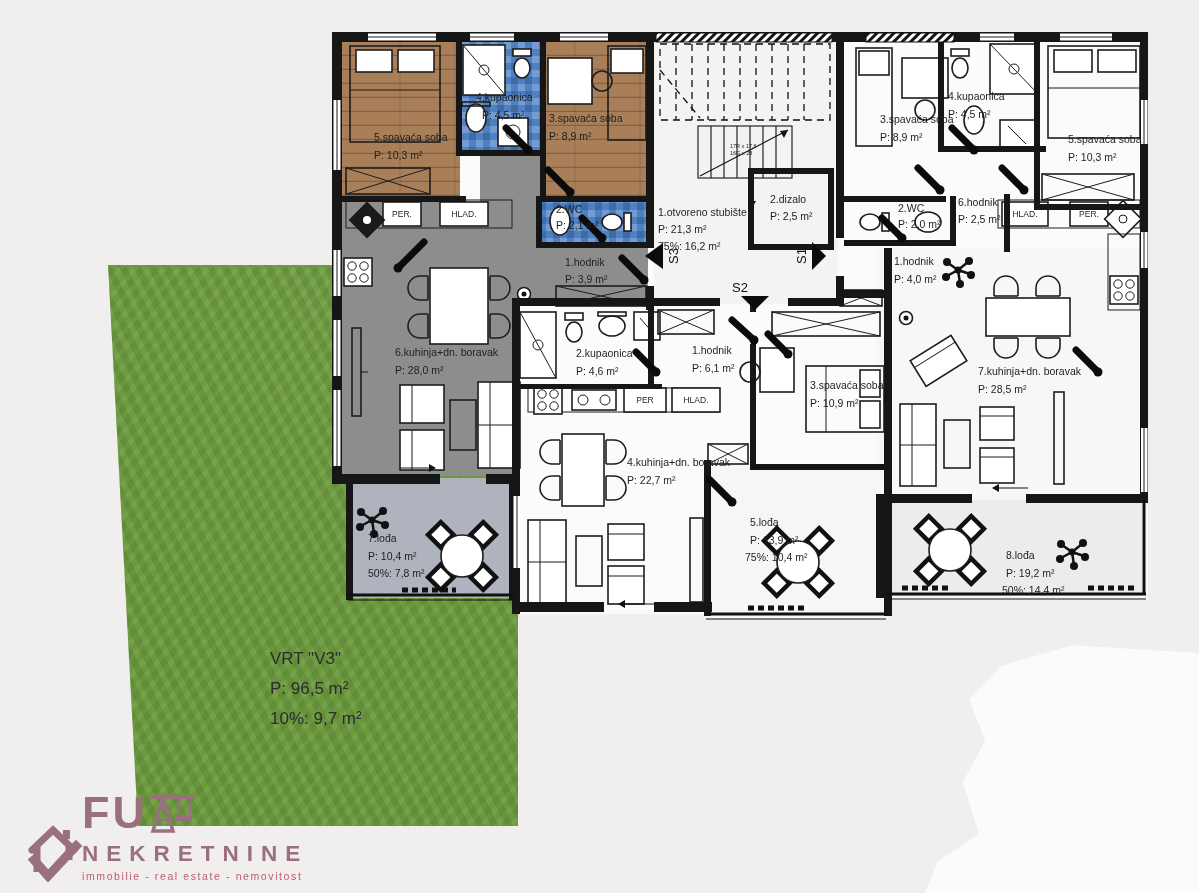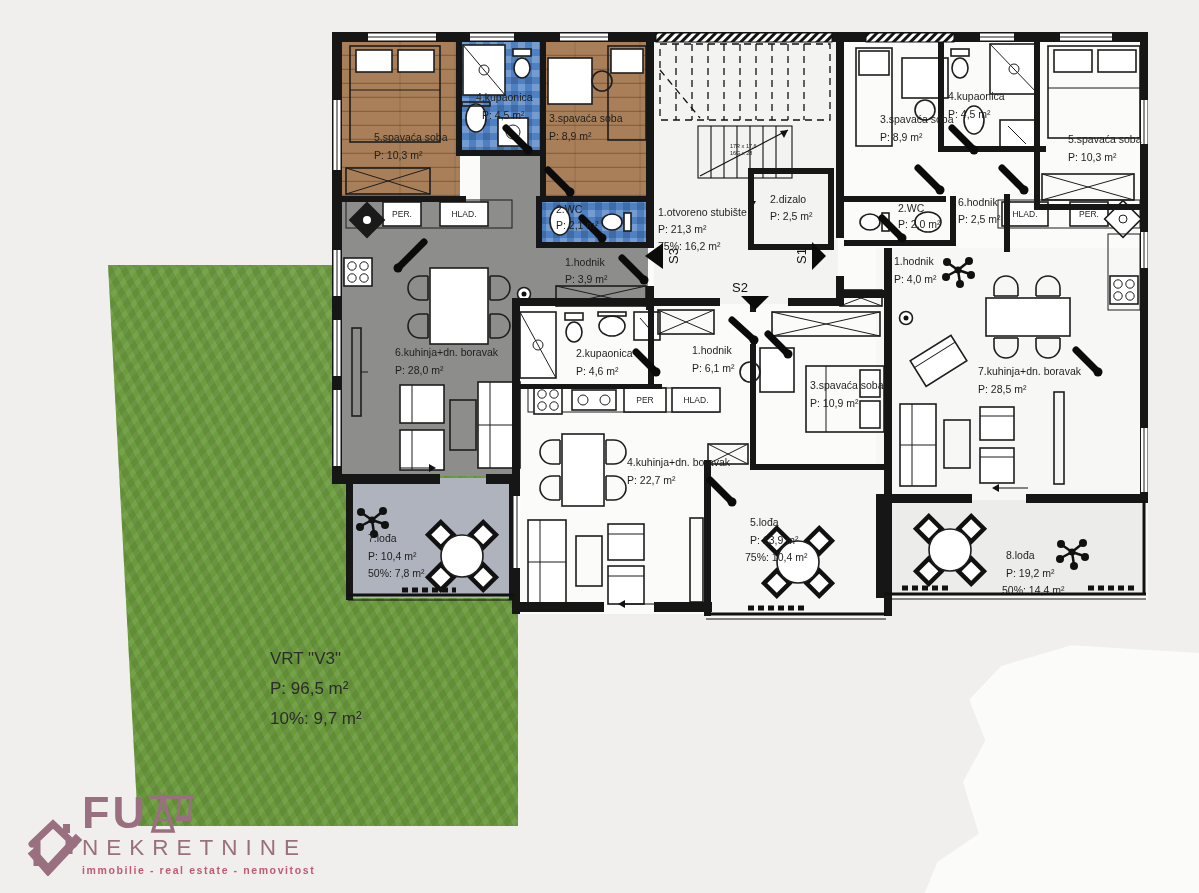--- a/index.html
+++ b/index.html
@@ -31,22 +31,22 @@
   .lbl{font-family:"Liberation Sans",sans-serif;font-size:10.5px;fill:#1e1e1e}
   .bx{font-family:"Liberation Sans",sans-serif;font-size:8.5px;fill:#1e1e1e;text-anchor:middle}
   .tiny{font-family:"Liberation Sans",sans-serif;font-size:5.5px;fill:#1e1e1e}
   .slab{font-family:"Liberation Sans",sans-serif;font-size:13px;fill:#111;text-anchor:middle}
   .gard{font-family:"Liberation Sans",sans-serif;font-size:17px;fill:#2c2c2c}
   .logo{position:absolute;left:24px;top:790px;display:flex;align-items:flex-end}
   .logo-house{margin-top:14px}
   .brand-row{display:flex;align-items:flex-start;font-size:45px;font-weight:700;
      letter-spacing:3px;color:var(--brand);line-height:1}
   .brand-row svg{margin:2px 1px 0 1px}
-  .brand-sub{font-size:22.5px;font-weight:400;letter-spacing:8px;color:var(--brand);margin-top:0}
-  .brand-tag{font-size:10.5px;font-weight:700;letter-spacing:1.6px;color:var(--brandpink);margin-top:3px}
+  .brand-sub{font-size:22.5px;font-weight:700;letter-spacing:8px;color:var(--brand);margin-top:6px}
+  .brand-tag{font-size:10.5px;font-weight:400;letter-spacing:1.6px;color:var(--brandpink);margin-top:3px}
 </style>
 </head>
 <body>
 
 <div class="garden"></div>
 <div class="blob"></div>
 
 <svg class="plan" width="1199" height="893" viewBox="0 0 1199 893">
   <defs>
     <pattern id="wood" width="120" height="14" patternUnits="userSpaceOnUse">

